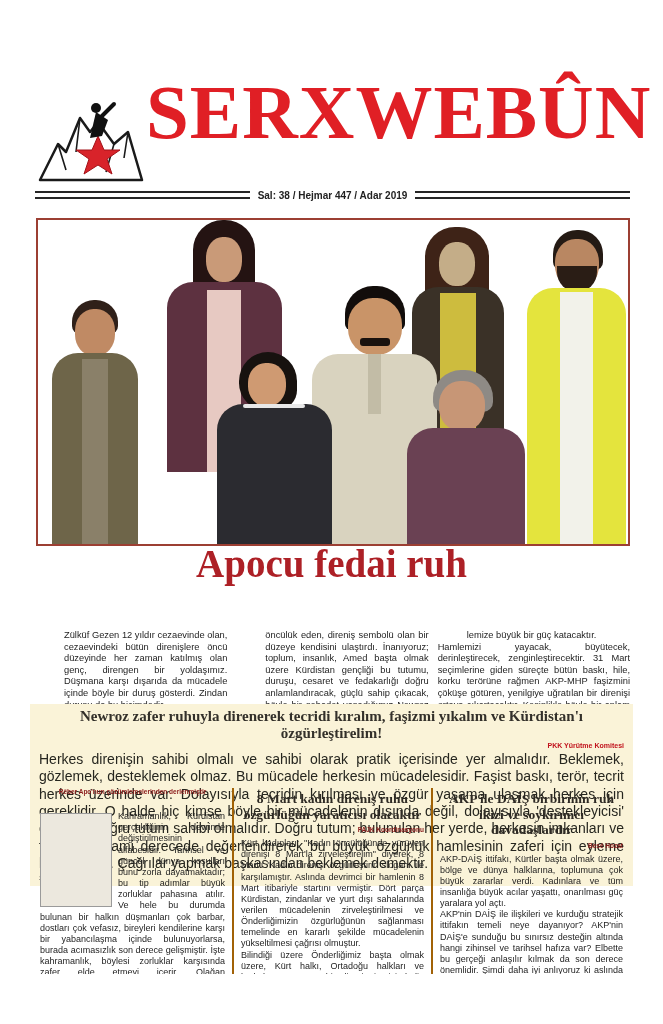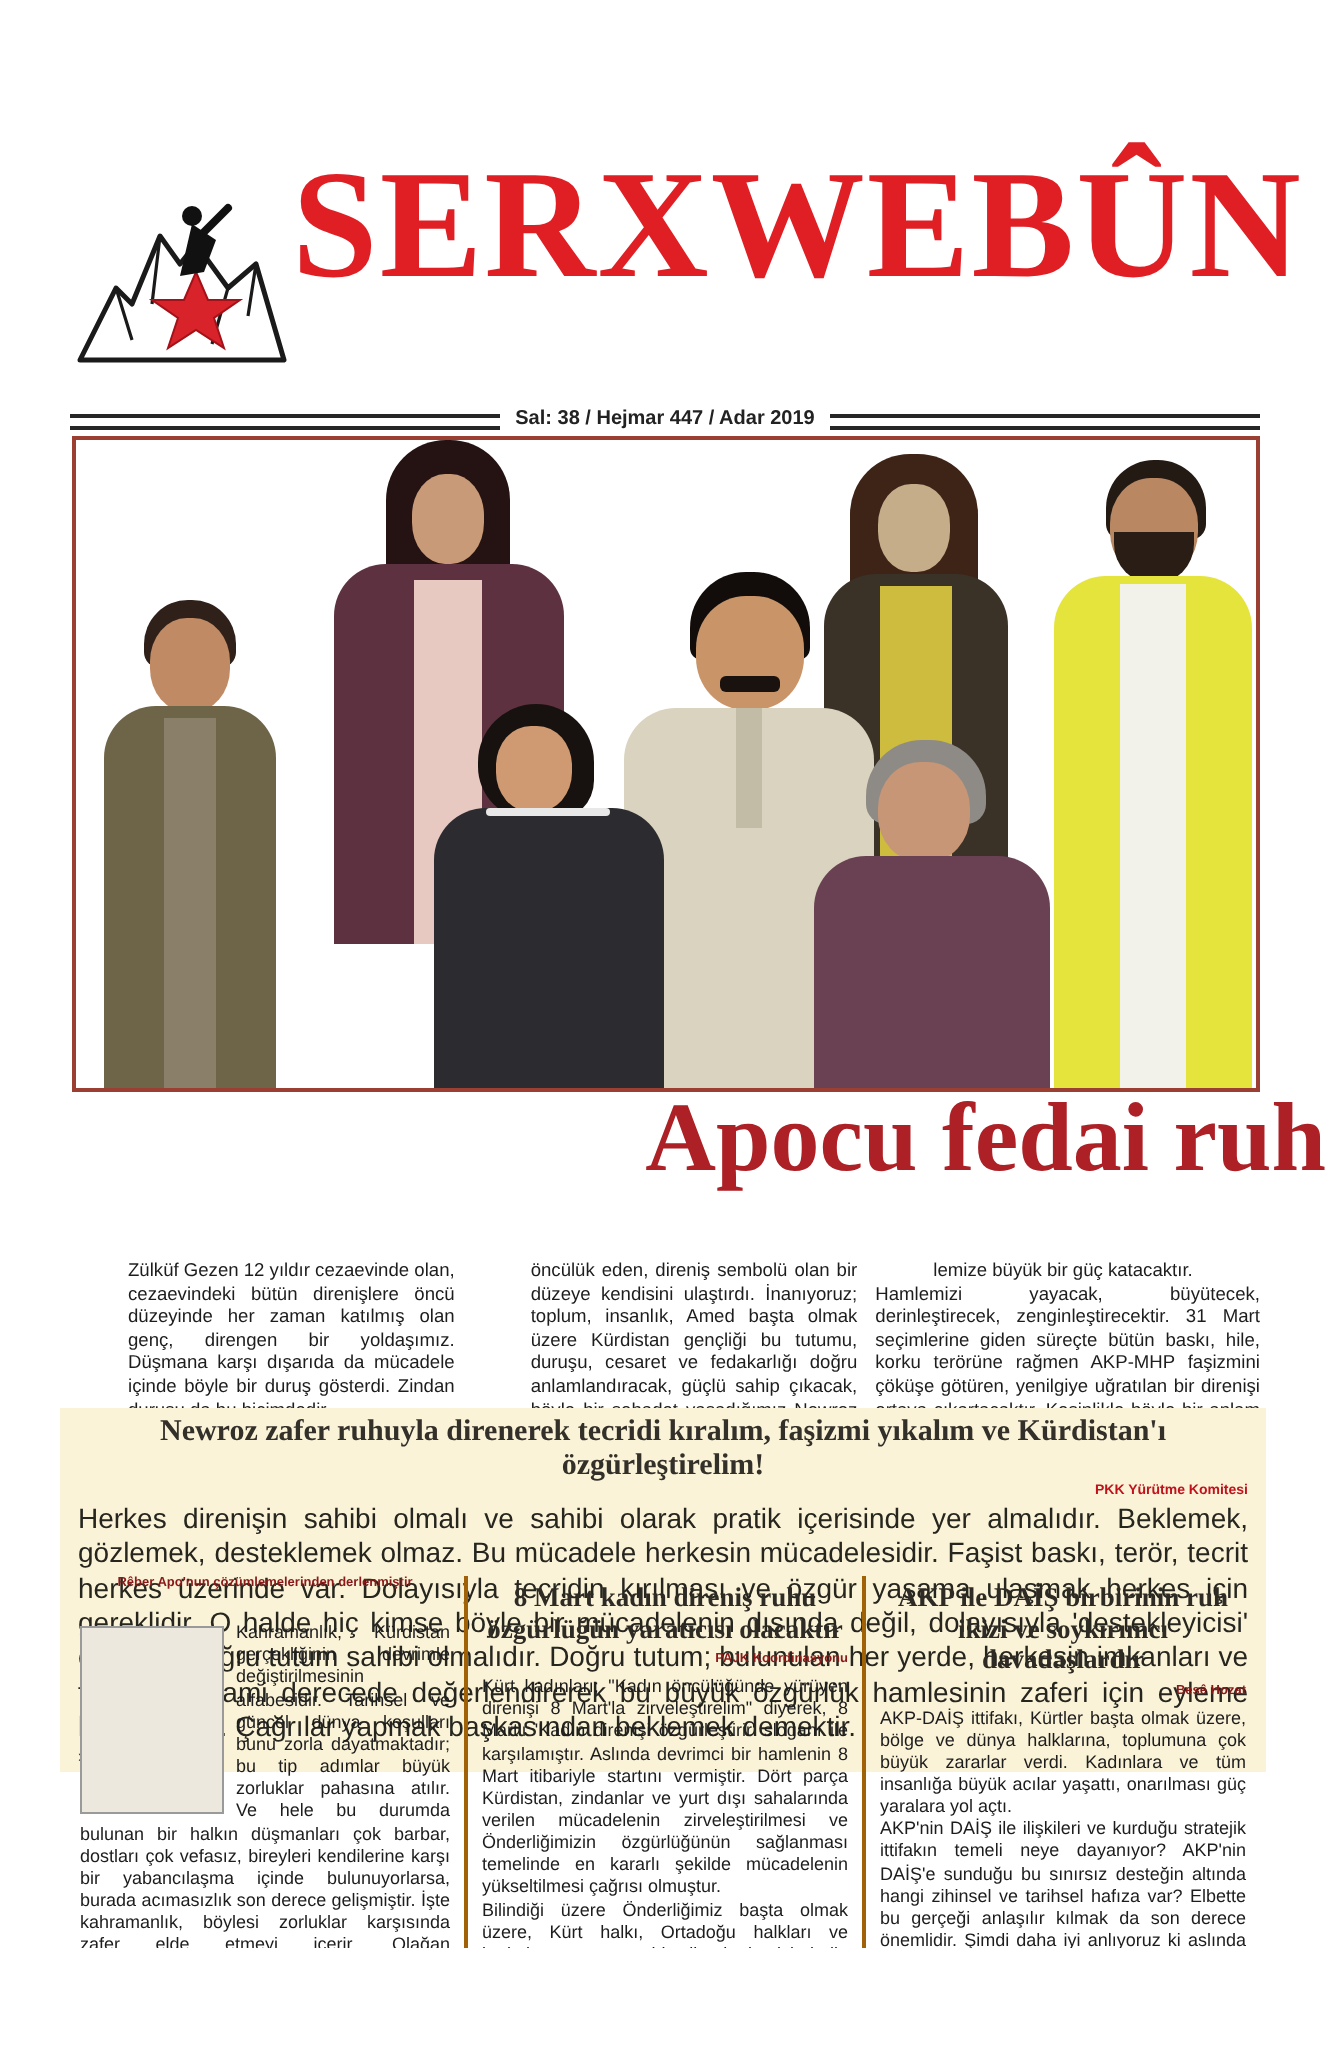--- a/index.html
+++ b/index.html
@@ -8,22 +8,22 @@
 
   
   .logo{position:absolute;left:36px;top:92px;width:110px;height:94px;}
   .m-title{position:absolute;left:146px;top:72px;width:486px;text-align:center;
            font-family:"Liberation Serif",serif;font-weight:bold;font-size:77px;
            line-height:1.05;color:#e01f25;letter-spacing:1px;white-space:nowrap;}
   .tagline-box{position:absolute;left:214px;top:181px;width:417px;box-sizing:border-box;
            border:2px solid #3c3c3c;text-align:center;padding:3px 0 2px;
            font-family:"Liberation Serif",serif;font-weight:bold;font-size:12.5px;
            letter-spacing:.5px;color:#2d2d2d;white-space:nowrap;}
-  .issue-row{position:absolute;left:35px;top:203px;width:595px;height:12px;
-           display:flex;align-items:flex-end;gap:8px;}
+  .issue-row{position:absolute;left:35px;top:189px;width:595px;height:12px;
+           display:flex;align-items:center;gap:8px;}
   .dbl{flex:1;height:4px;border-top:2px solid #262626;border-bottom:2px solid #262626;}
   .issue-text{font-size:10px;font-weight:bold;color:#222;white-space:nowrap;}
 
   
   .photo-box{position:absolute;left:36px;top:218px;width:590px;height:324px;
            border:2px solid #9c3f33;background:#fff;overflow:hidden;}
   .person{position:absolute;}
   .person div{position:absolute;}
   .hair{background:#221511;}
   .face{border-radius:46%;}
@@ -66,22 +66,22 @@
   .p6 .torso{left:0;top:58px;width:118px;height:116px;background:#6a4153;}
 
   .p7{left:489px;top:10px;width:99px;height:314px;z-index:3;}
   .p7 .hair{left:26px;top:0;width:50px;height:40px;border-radius:24px 24px 8px 8px;background:#241a14;}
   .p7 .face{left:28px;top:9px;width:44px;height:50px;background:#b98762;}
   .p7 .beard{left:30px;top:36px;width:40px;height:26px;border-radius:0 0 20px 20px;background:#2a1d15;}
   .p7 .torso{left:0;top:58px;width:99px;height:256px;background:#e4e43d;}
   .p7 .torso:after{content:"";position:absolute;left:33px;top:4px;width:33px;height:252px;background:#f2f2ea;}
 
   
-  .lead-headline{position:absolute;left:0;top:544px;width:663px;text-align:right;
-        font-family:"Liberation Serif",serif;font-weight:bold;font-size:49px;
+  .lead-headline{position:absolute;left:0;top:544px;width:663px;text-align:center;
+        font-family:"Liberation Serif",serif;font-weight:bold;font-size:39px;
         line-height:1.03;color:#ad2026;}
   .lead-headline span{display:block;}
   .lead-cols{position:absolute;left:35px;top:630px;width:595px;height:78px;
         display:grid;grid-template-columns:1fr 1fr 1fr;column-gap:9px;
         font-size:9.3px;line-height:1.25;text-align:justify;overflow:hidden;}
   .lead-cols .col{white-space:pre-line;margin-left:29px;}
   .pref{font-weight:bold;font-size:9px;color:#1d1d1d;}
 
   
   .banner{position:absolute;left:30px;top:704px;width:603px;box-sizing:border-box;

